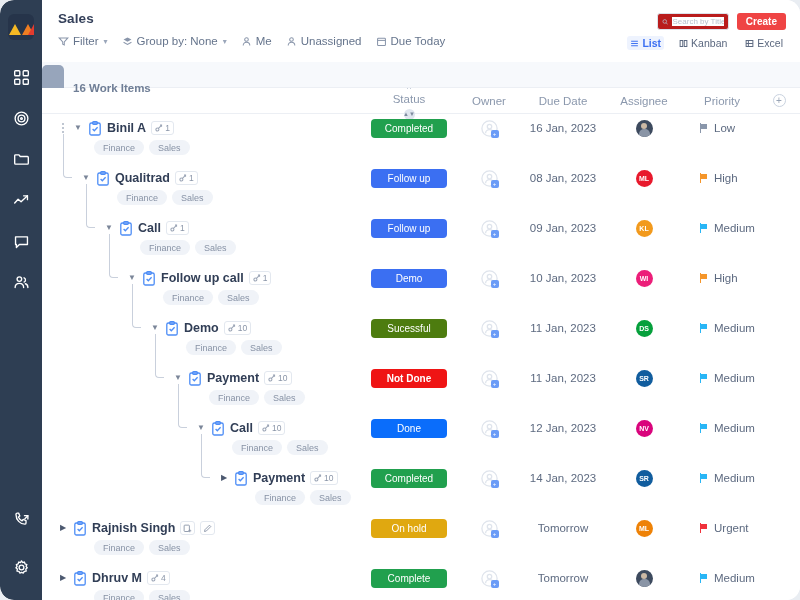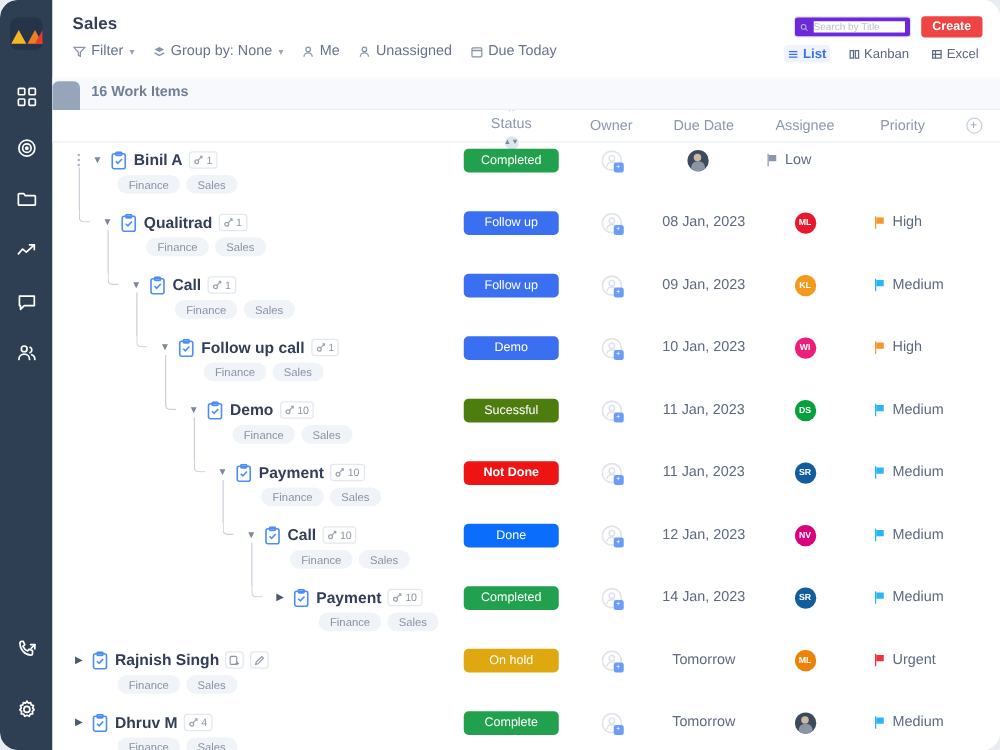--- a/index.html
+++ b/index.html
@@ -59,42 +59,42 @@
   .toolbar { display: flex; align-items: center; gap: 14px; margin-top: 9px; }
   .tb-item { display: flex; align-items: center; gap: 4px;
              font-size: 11.5px; color: #65748c; cursor: pointer; white-space: nowrap; }
   .tb-item svg { stroke: #8995aa; fill: none; stroke-width: 1.3; }
   .chev { font-size: 8px; color: #9aa6ba; margin-left: 1px; }
 
   .hdr-right { position: absolute; right: 14px; top: 13px;
                display: flex; flex-direction: column; align-items: flex-end; gap: 6px; }
   .search-row { display: flex; align-items: center; gap: 8px; }
   .search-box { display: flex; align-items: center; gap: 4px;
-    width: 94px; height: 17px; border: 1px solid #dde2ea; border-radius: 3px;
-    padding: 0 4px; background: #6d28d9; }
+    width: 72px; height: 17px; border: 1px solid #dde2ea; border-radius: 3px;
+    padding: 0 4px; background: #b91c1c; }
   .search-box svg { stroke: #b4bdcb; fill: none; stroke-width: 1.4; }
   .search-box input { border: 0; outline: 0; width: 100%;
     font-size: 8px; color: #96a0b2; font-family: "Liberation Sans", sans-serif; }
   .search-box input::placeholder { color: #b9c1cd; }
   .create-btn { background: #ef4444; color: #fff; font-size: 10px;
     font-weight: bold; border: 0; border-radius: 3px; padding: 3px 9px;
     cursor: pointer; font-family: "Liberation Sans", sans-serif; }
   .views { display: flex; align-items: center; gap: 12px; }
   .view { display: flex; align-items: center; gap: 3px; font-size: 10.5px;
           color: #5b687f; cursor: pointer; padding: 1px 3px; border-radius: 3px; }
   .view.active { color: #3b6ff2; background: #eef3fe; font-weight: bold; }
   .view svg { stroke: currentColor; fill: none; stroke-width: 1.3; }
 
   
   .tablewrap { position: relative; }
   .tabs-row { height: 26px; background: #f7f9fc; position: relative;
               border-bottom: 1px solid #eceff4; }
   .tab-block { position: absolute; left: 0; top: 3px; width: 22px; height: 23px;
                background: #97a5bb; border-radius: 5px 5px 0 0; }
-  .workitems { position: absolute; left: 31px; top: 6px;
+  .workitems { position: absolute; left: 31px; top: 20px;
                font-size: 11.5px; font-weight: bold; color: #6f7e96; }
 
   .colhead { display: flex; align-items: center; height: 26px;
              background: #fff; border-bottom: 1px solid #eceff4; }
   .ch { font-size: 11.5px; color: #8b98ad; display: flex;
         align-items: center; justify-content: center; gap: 4px; }
   .grip { display: flex; flex-direction: column; gap: 1.5px; }
   .grip i { display: flex; gap: 1.5px; }
   .grip b { width: 1.5px; height: 1.5px; background: #c3cbd8; border-radius: 50%; display: block; }
   .sortbtn { width: 11px; height: 11px; border-radius: 50%; background: #dfe5ee;
@@ -397,20 +397,21 @@
             <div class="cell c-status">
               <span class="status-badge" style="background: rgb(33, 160, 78);">Completed</span>
             </div>
             <div class="cell c-owner">
               <span class="owner-ico"><svg viewBox="0 0 17 17" width="17" height="17">
                   <circle cx="8.5" cy="8.5" r="7.6"></circle>
                   <circle cx="8.5" cy="6.6" r="2.2"></circle>
                   <path d="M4.6 13.2c0-2.1 1.7-3.5 3.9-3.5s3.9 1.4 3.9 3.5"></path>
                 </svg><span class="plus">+</span></span>
             </div>
+            <div class="cell c-due">16 Jan, 2023</div>
             <div class="cell c-assign">
               <span class="avatar photo" style="background: rgb(61, 74, 94);"></span>
             </div>
             <div class="cell c-prio">
               <span class="prio">
                 <span class="flag" style="color: rgb(138, 151, 171);"></span>
                 <span>Low</span>
               </span>
             </div>
             <div class="cell c-add"></div>

